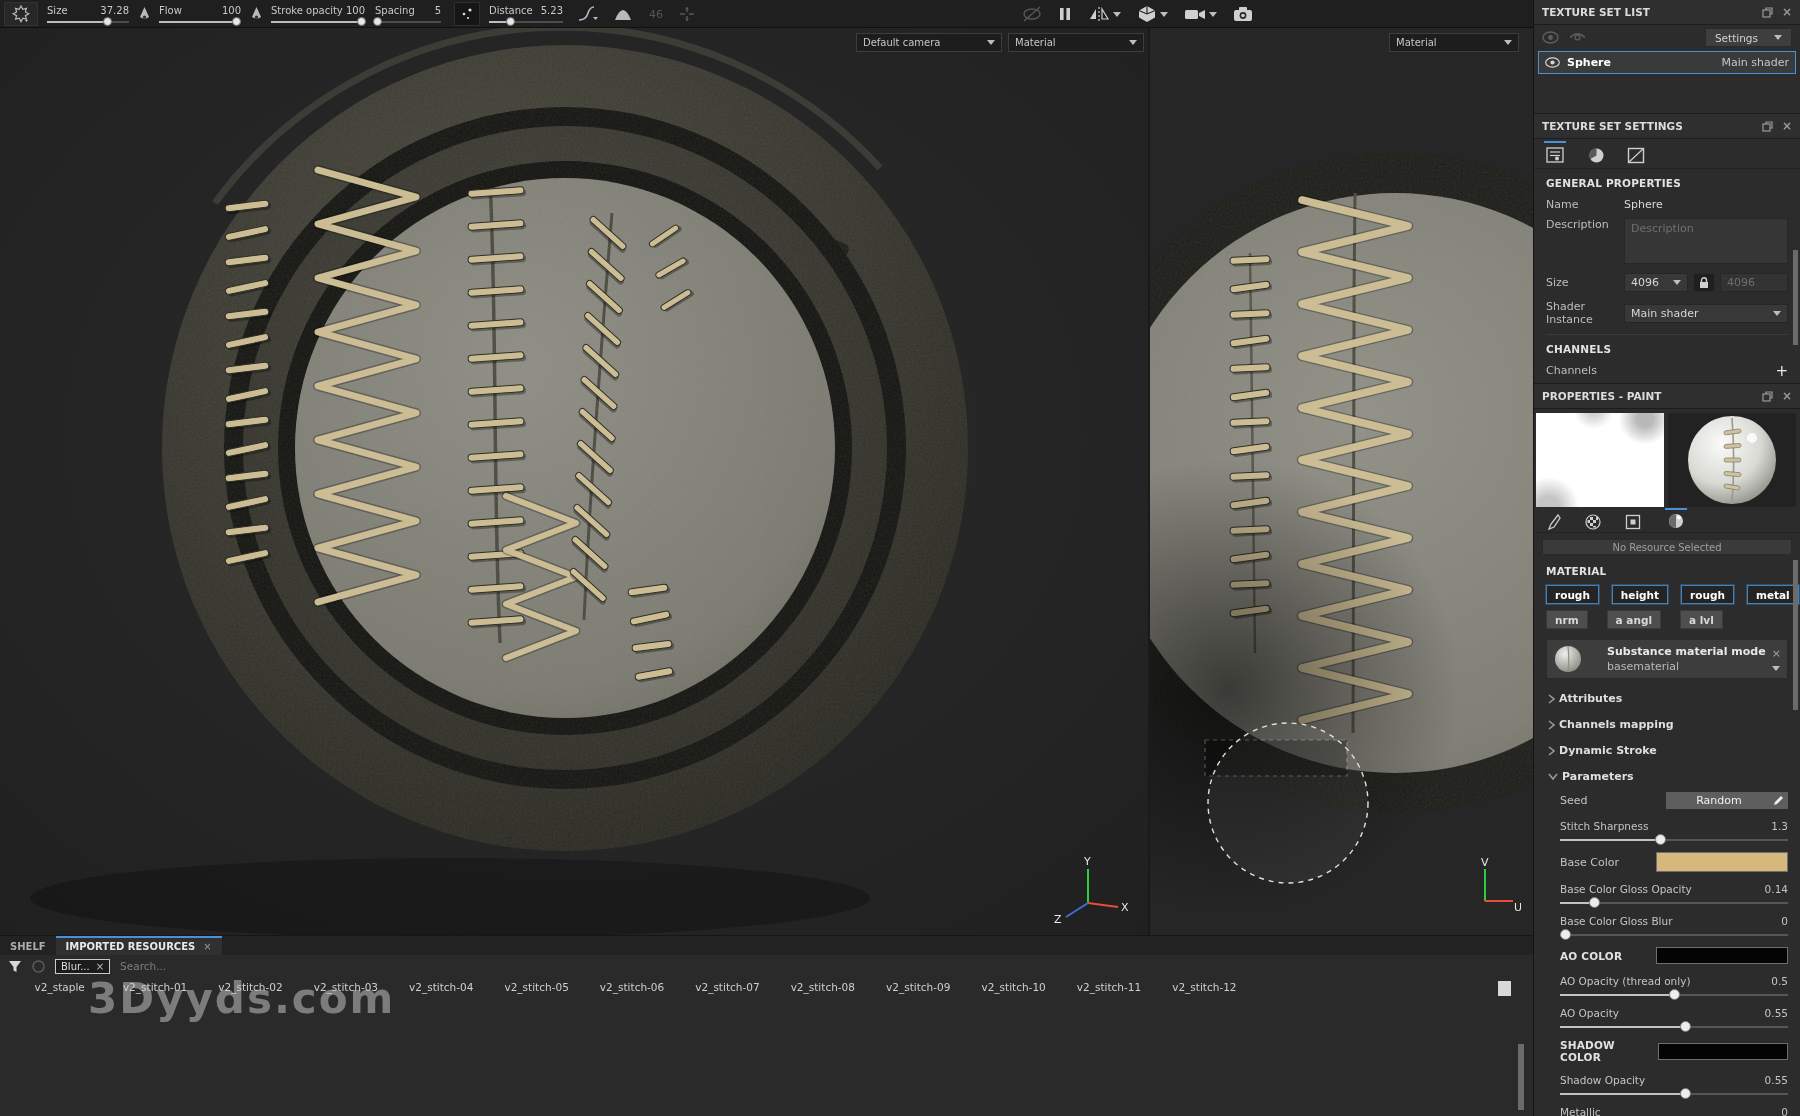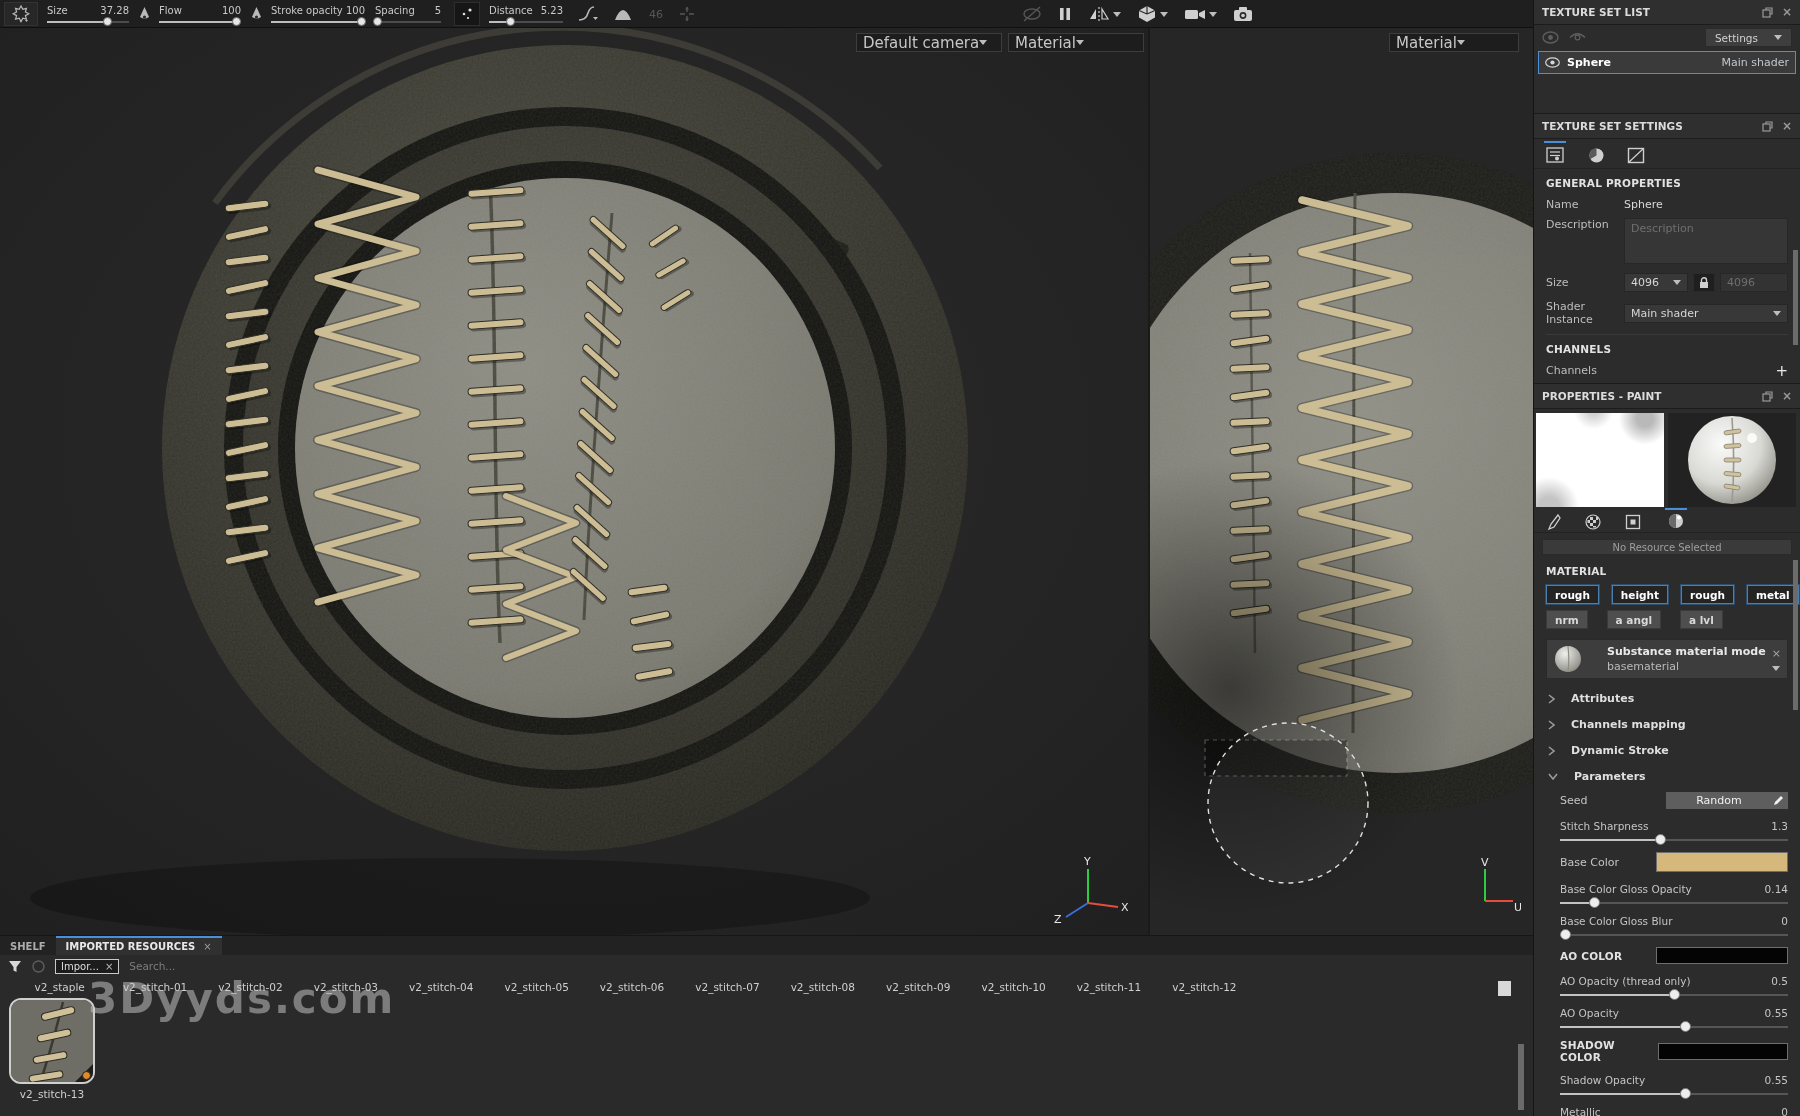--- a/index.html
+++ b/index.html
@@ -22,21 +22,21 @@
     display:flex;align-items:center;justify-content:center}
   .ticon{margin:0 7px;display:flex;align-items:center}
   #tb-right{position:absolute;right:280px;top:0;height:28px;display:flex;align-items:center;gap:16px}
 
   
   #viewports{position:absolute;left:0;top:28px;width:1533px;height:907px;background:#242424;overflow:hidden}
   #vp3d{position:absolute;left:0;top:0;width:1148px;height:907px;overflow:hidden}
   #vp2d{position:absolute;left:1148px;top:0;width:385px;height:907px;overflow:hidden;
     background:#262626;border-left:2px solid #1a1a1a}
   .vpselect{position:absolute;top:5px;height:19px;background:#1d1d1d;border:1px solid #3d3d3d;
-    color:#c6c6c6;font-size:15px;display:flex;align-items:center;
+    color:#c6c6c6;font-size:10px;display:flex;align-items:center;justify-content:space-between;
     padding:0 6px;z-index:5}
   .caret{width:0;height:0;border-left:4px solid transparent;border-right:4px solid transparent;
     border-top:5px solid #bdbdbd}
   .gizmo{position:absolute;z-index:4}
 
   
   #rightpanel{position:absolute;left:1533px;top:0;width:267px;height:1116px;background:#2c2c2c;
     border-left:1px solid #141414;overflow:hidden}
   .phead{height:25px;background:#2f2f2f;border-bottom:1px solid #1c1c1c;display:flex;
     align-items:center;padding:0 8px;font-weight:bold;color:#dcdcdc;font-size:10.5px}
@@ -48,21 +48,21 @@
     display:inline-flex;align-items:center;justify-content:center;cursor:pointer}
   .row{display:flex;align-items:center}
   .divider{border-top:1px solid #3a3a3a;margin:8px 0}
   .formlbl{width:78px;color:#bdbdbd}
   .selectbox{background:#383838;border:1px solid #262626;height:19px;display:flex;align-items:center;
     justify-content:space-between;padding:0 6px;color:#d6d6d6;cursor:pointer}
   .chanbtn{height:19px;padding:0 8px;font-weight:bold;font-size:10.5px;display:flex;
     align-items:center;justify-content:center;cursor:pointer}
   .chanbtn.on{background:#242424;border:1px solid #4a7fae;outline:1px solid #2c4e6e;color:#fff}
   .chanbtn.off{background:#4e4e4e;border:1px solid #3a3a3a;color:#d8d8d8}
-  .fold{display:flex;align-items:center;gap:16px;font-weight:bold;color:#dfdfdf;
+  .fold{display:flex;align-items:center;gap:4px;font-weight:bold;color:#dfdfdf;
     font-size:11px;margin:13px 0 0 2px;cursor:pointer}
   .prow{margin-top:11px}
   .plbl{display:flex;justify-content:space-between;color:#c4c4c4;font-size:10.5px}
   .pslider{position:relative;height:2px;background:#565656;margin-top:7px}
   .pslider .fill{height:2px;background:#c3c3c3}
   .pslider .knob{position:absolute;top:-5px;width:11px;height:11px;border-radius:50%;
     background:#ededed;border:1px solid #777}
   .swatch{height:17px;width:132px;border:1px solid #6e6e6e;cursor:pointer}
 
   
@@ -844,21 +844,21 @@
   </div>
 
   <div id="filterrow">
     <svg width="14" height="13" viewBox="0 0 14 13">
       <path d="M1 1 H13 L8.5 7 V12 L5.5 10.5 V7 Z" fill="#d8d8d8"></path>
     </svg>
     <svg class="ghost" width="13" height="13" viewBox="0 0 13 13">
       <circle cx="6.5" cy="6.5" r="5.5" fill="none" stroke="#bbb" stroke-width="1.4"></circle>
     </svg>
     <div class="chip">
-      <span>Impor...</span>
+      <span>Blur...</span>
       <span style="color:#bbb">×</span>
     </div>
     <span id="searchph">Search...</span>
   </div>
 
   <div class="nrow">
     <span class="ncell">v2_staple</span>
     <span class="ncell">v2_stitch-01</span>
     <span class="ncell">v2_stitch-02</span>
     <span class="ncell">v2_stitch-03</span>
@@ -868,35 +868,18 @@
     <span class="ncell">v2_stitch-07</span>
     <span class="ncell">v2_stitch-08</span>
     <span class="ncell">v2_stitch-09</span>
     <span class="ncell">v2_stitch-10</span>
     <span class="ncell">v2_stitch-11</span>
     <span class="ncell">v2_stitch-12</span>
     <span style="flex:1"></span>
     <span style="width:13px;height:15px;background:#d8d8d8;margin-right:22px;display:inline-block"></span>
   </div>
 
-  <div class="thumbcell" style="left:6px">
-    <div class="thumbbox">
-      <svg width="82" height="82" viewBox="0 0 82 82">
-        <rect width="82" height="82" fill="#6e6d66"></rect>
-        <path d="M52 2 C 45 30 38 56 30 80" stroke="#3a3931" stroke-width="2.5" fill="none"></path>
-        <g fill="#cfc09a" stroke="#2e2d24" stroke-width="1">
-          <rect x="30" y="10" width="34" height="7" rx="3.5" transform="rotate(-14 47 13)"></rect>
-          <rect x="26" y="32" width="34" height="7" rx="3.5" transform="rotate(-12 43 35)"></rect>
-          <rect x="22" y="54" width="34" height="7" rx="3.5" transform="rotate(-10 39 57)"></rect>
-          <rect x="18" y="73" width="34" height="7" rx="3.5" transform="rotate(-9 35 76)"></rect>
-        </g>
-      </svg>
-      <div class="fold-corner"></div>
-      <div class="badge"></div>
-    </div>
-    <div class="tlabel">v2_stitch-13</div>
-  </div>
 
 
 
   <div id="watermark">3Dyyds.com</div>
   <div class="scrollthumb" style="right:9px;top:108px;width:6px;height:66px"></div>
 </div>
 
 </body></html>

